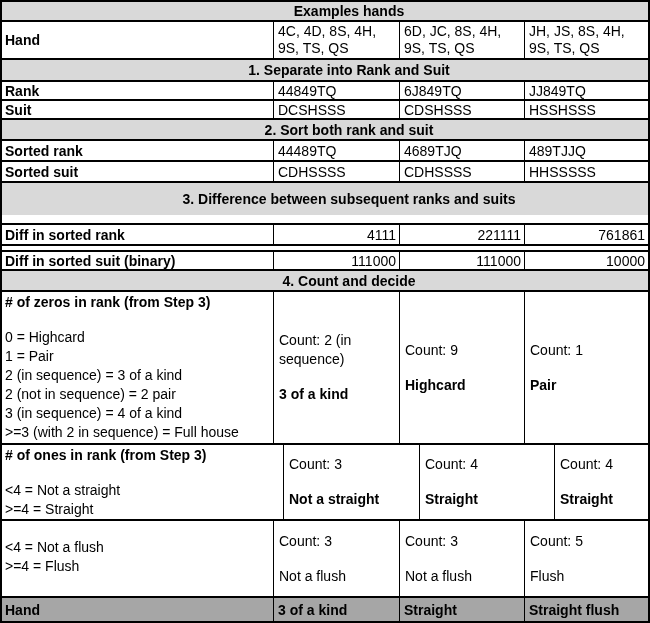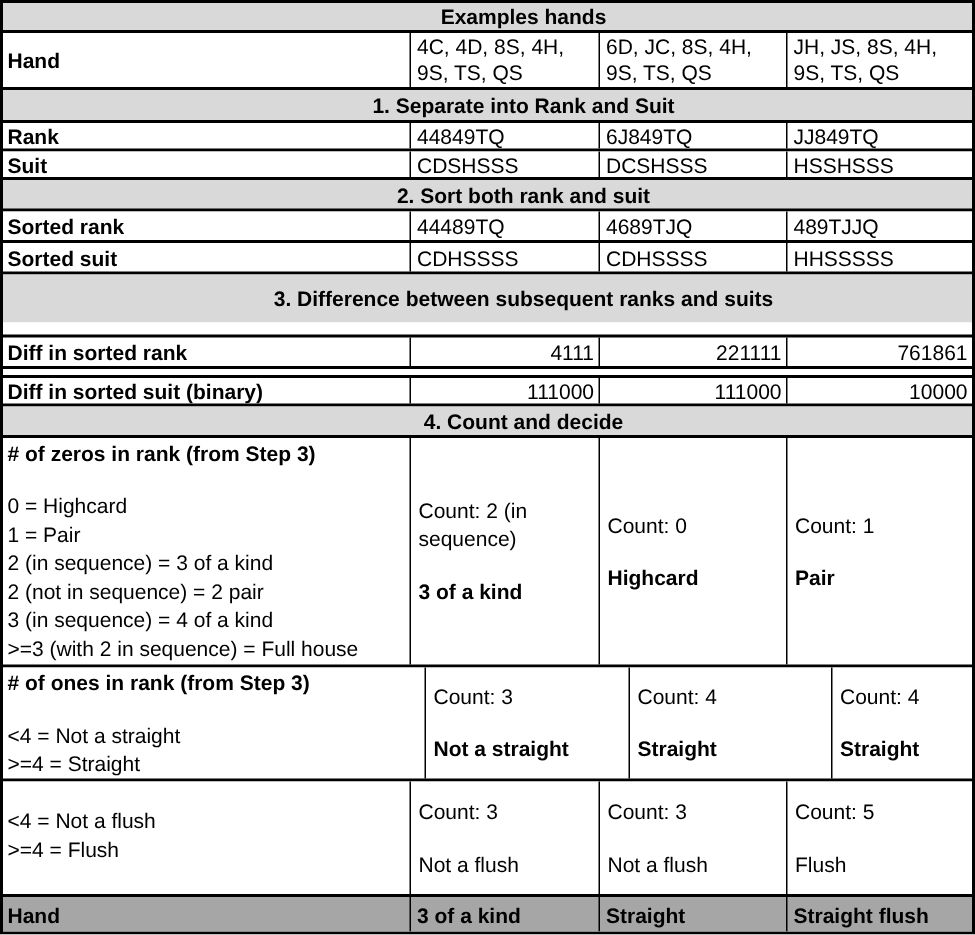--- a/index.html
+++ b/index.html
@@ -86,22 +86,22 @@
 
   <div class="row r-plain">
     <div class="lc">Rank</div>
     <div class="dc">44849TQ</div>
     <div class="dc">6J849TQ</div>
     <div class="dc">JJ849TQ</div>
   </div>
 
   <div class="row r-plain">
     <div class="lc">Suit</div>
+    <div class="dc">DCSHSSS</div>
     <div class="dc">CDSHSSS</div>
-    <div class="dc">DCSHSSS</div>
     <div class="dc">HSSHSSS</div>
   </div>
 
   <div class="band r-band2">
     <span>2. Sort both rank and suit</span>
   </div>
 
   <div class="row r-sorted">
     <div class="lc">Sorted rank</div>
     <div class="dc">44489TQ</div>
@@ -152,21 +152,21 @@
         <div>2 (not in sequence) = 2 pair</div>
         <div>3 (in sequence) = 4 of a kind</div>
         <div>&gt;=3 (with 2 in sequence) = Full house</div>
       </div>
     </div>
     <div class="dc4">
       <div>Count: 2 (in sequence)</div>
       <div class="result bold">3 of a kind</div>
     </div>
     <div class="dc4">
-      <div>Count: 0</div>
+      <div>Count: 9</div>
       <div class="result bold">Highcard</div>
     </div>
     <div class="dc4">
       <div>Count: 1</div>
       <div class="result bold">Pair</div>
     </div>
   </div>
 
   <div class="row r-or">
     <div class="lc4">

